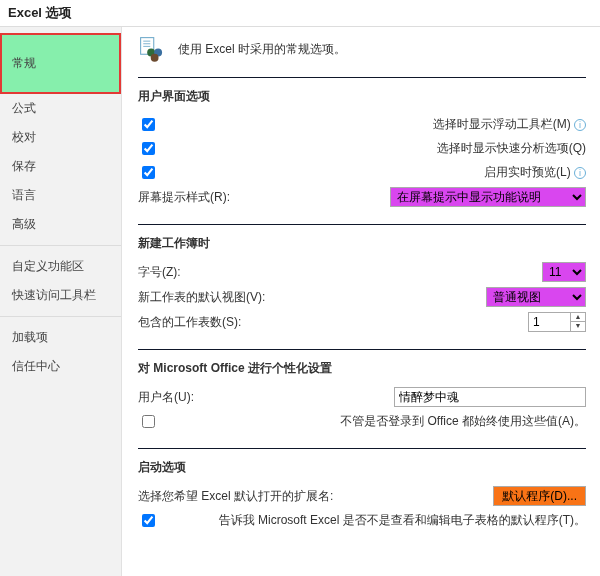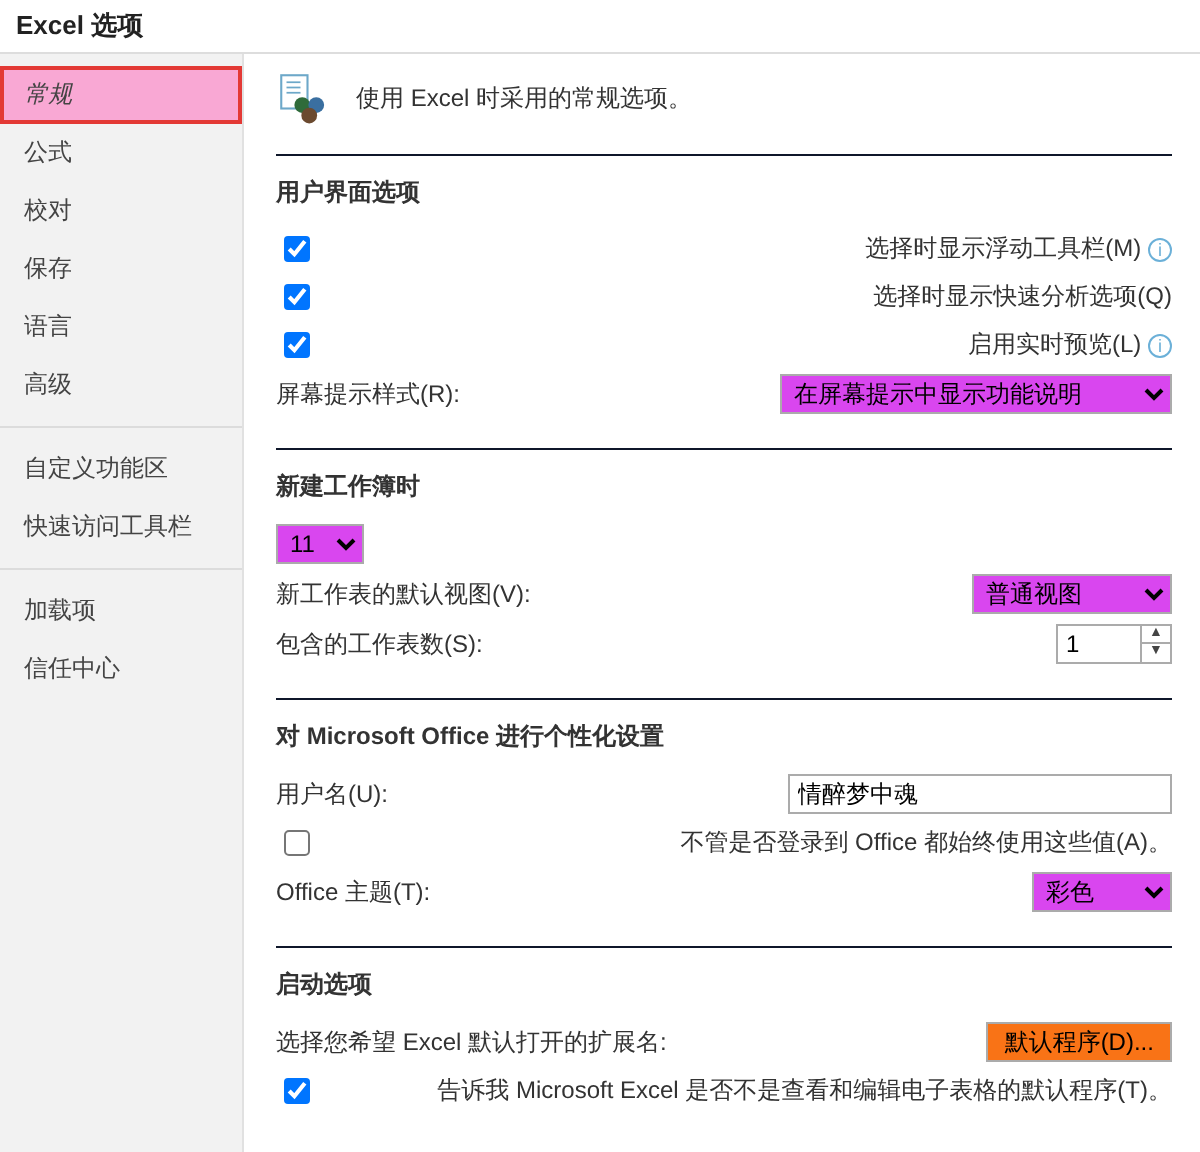--- a/index.html
+++ b/index.html
@@ -30,24 +30,23 @@
     border-right: 1px solid #e1e1e1;
     padding-top: 6px;
     flex-shrink: 0;
   }
   .side-item {
     padding: 6px 12px;
     cursor: pointer;
     color: #444;
   }
   .side-item.selected {
-    background: #f9a8d4;
+    background: #86efac;
     border: 2px solid #e33935;
-    padding: 4px 10px;
-    font-style: italic;
+    padding: 20px 10px;
   }
   .side-sep {
     border-top: 1px solid #dcdcdc;
     margin: 6px 0;
   }
   .main {
     flex: 1;
     padding: 8px 14px 8px 16px;
     overflow: hidden;
   }
@@ -154,20 +153,21 @@
         <span class="row-label" style="width:110px">屏幕提示样式(R):</span>
         <select class="wide-sel">
           <option>在屏幕提示中显示功能说明</option>
         </select>
       </div>
     </div>
 
     <div class="section">
       <div class="section-head">新建工作簿时</div>
       <div class="row">
+        <span class="row-label">字号(Z):</span>
         <select class="num-sel">
           <option>11</option>
         </select>
       </div>
       <div class="row">
         <span class="row-label">新工作表的默认视图(V):</span>
         <select class="view-sel">
           <option>普通视图</option>
         </select>
       </div>
@@ -186,26 +186,20 @@
     <div class="section">
       <div class="section-head">对 Microsoft Office 进行个性化设置</div>
       <div class="row">
         <span class="row-label" style="width:70px">用户名(U):</span>
         <input type="text" style="width: 192px;" value="情醉梦中魂">
       </div>
       <div class="row">
         <input type="checkbox" class="cb" style="">
         <span>不管是否登录到 Office 都始终使用这些值(A)。</span>
       </div>
-      <div class="row">
-        <span class="row-label" style="width:92px">Office 主题(T):</span>
-        <select style="width:70px">
-          <option>彩色</option>
-        </select>
-      </div>
     </div>
 
     <div class="section">
       <div class="section-head">启动选项</div>
       <div class="row">
         <span>选择您希望 Excel 默认打开的扩展名:</span>
         &nbsp;&nbsp;
         <button class="btn">默认程序(D)...</button>
       </div>
       <div class="row">

